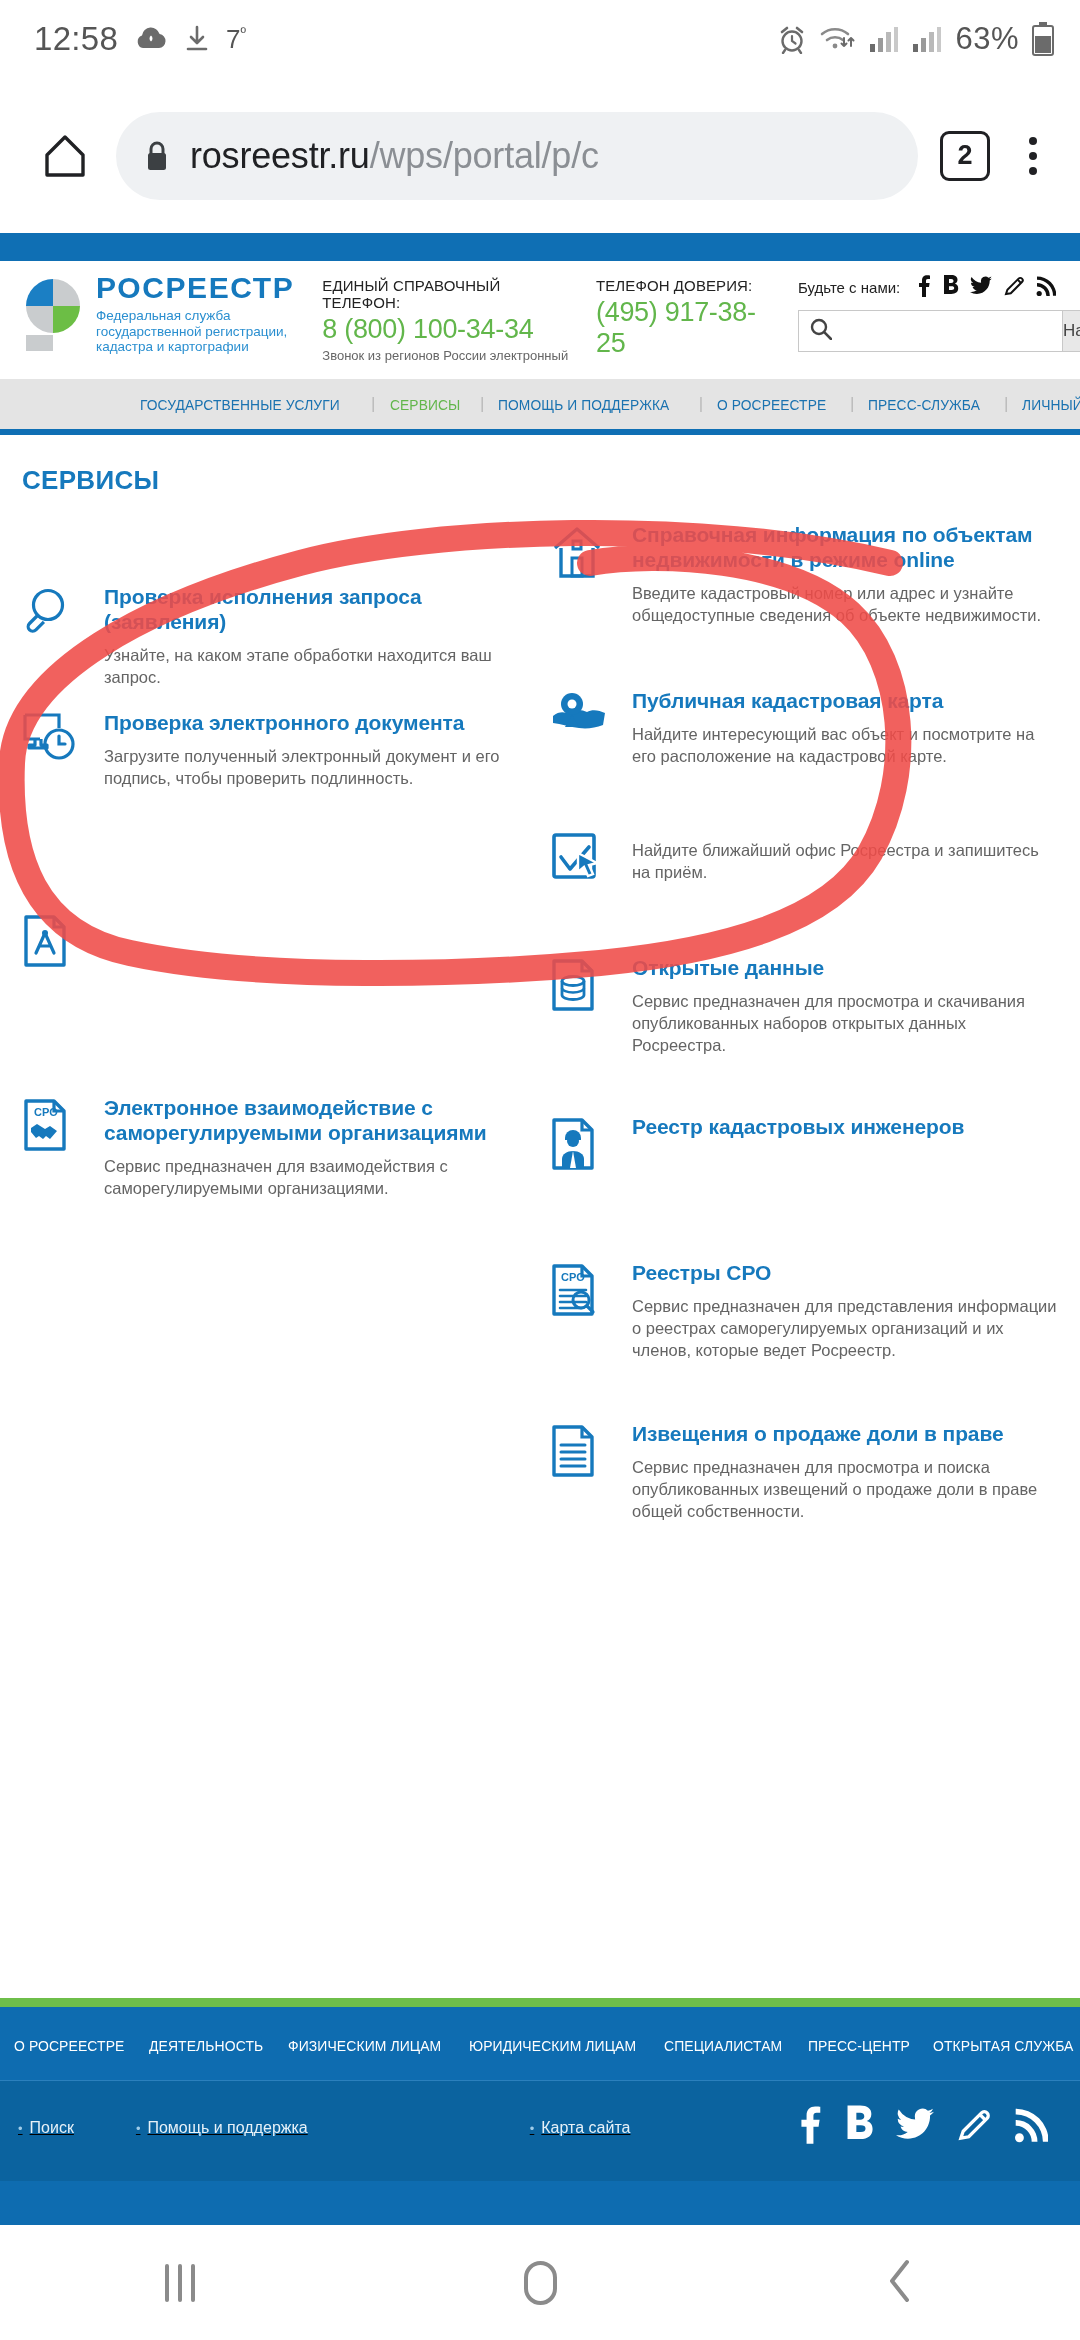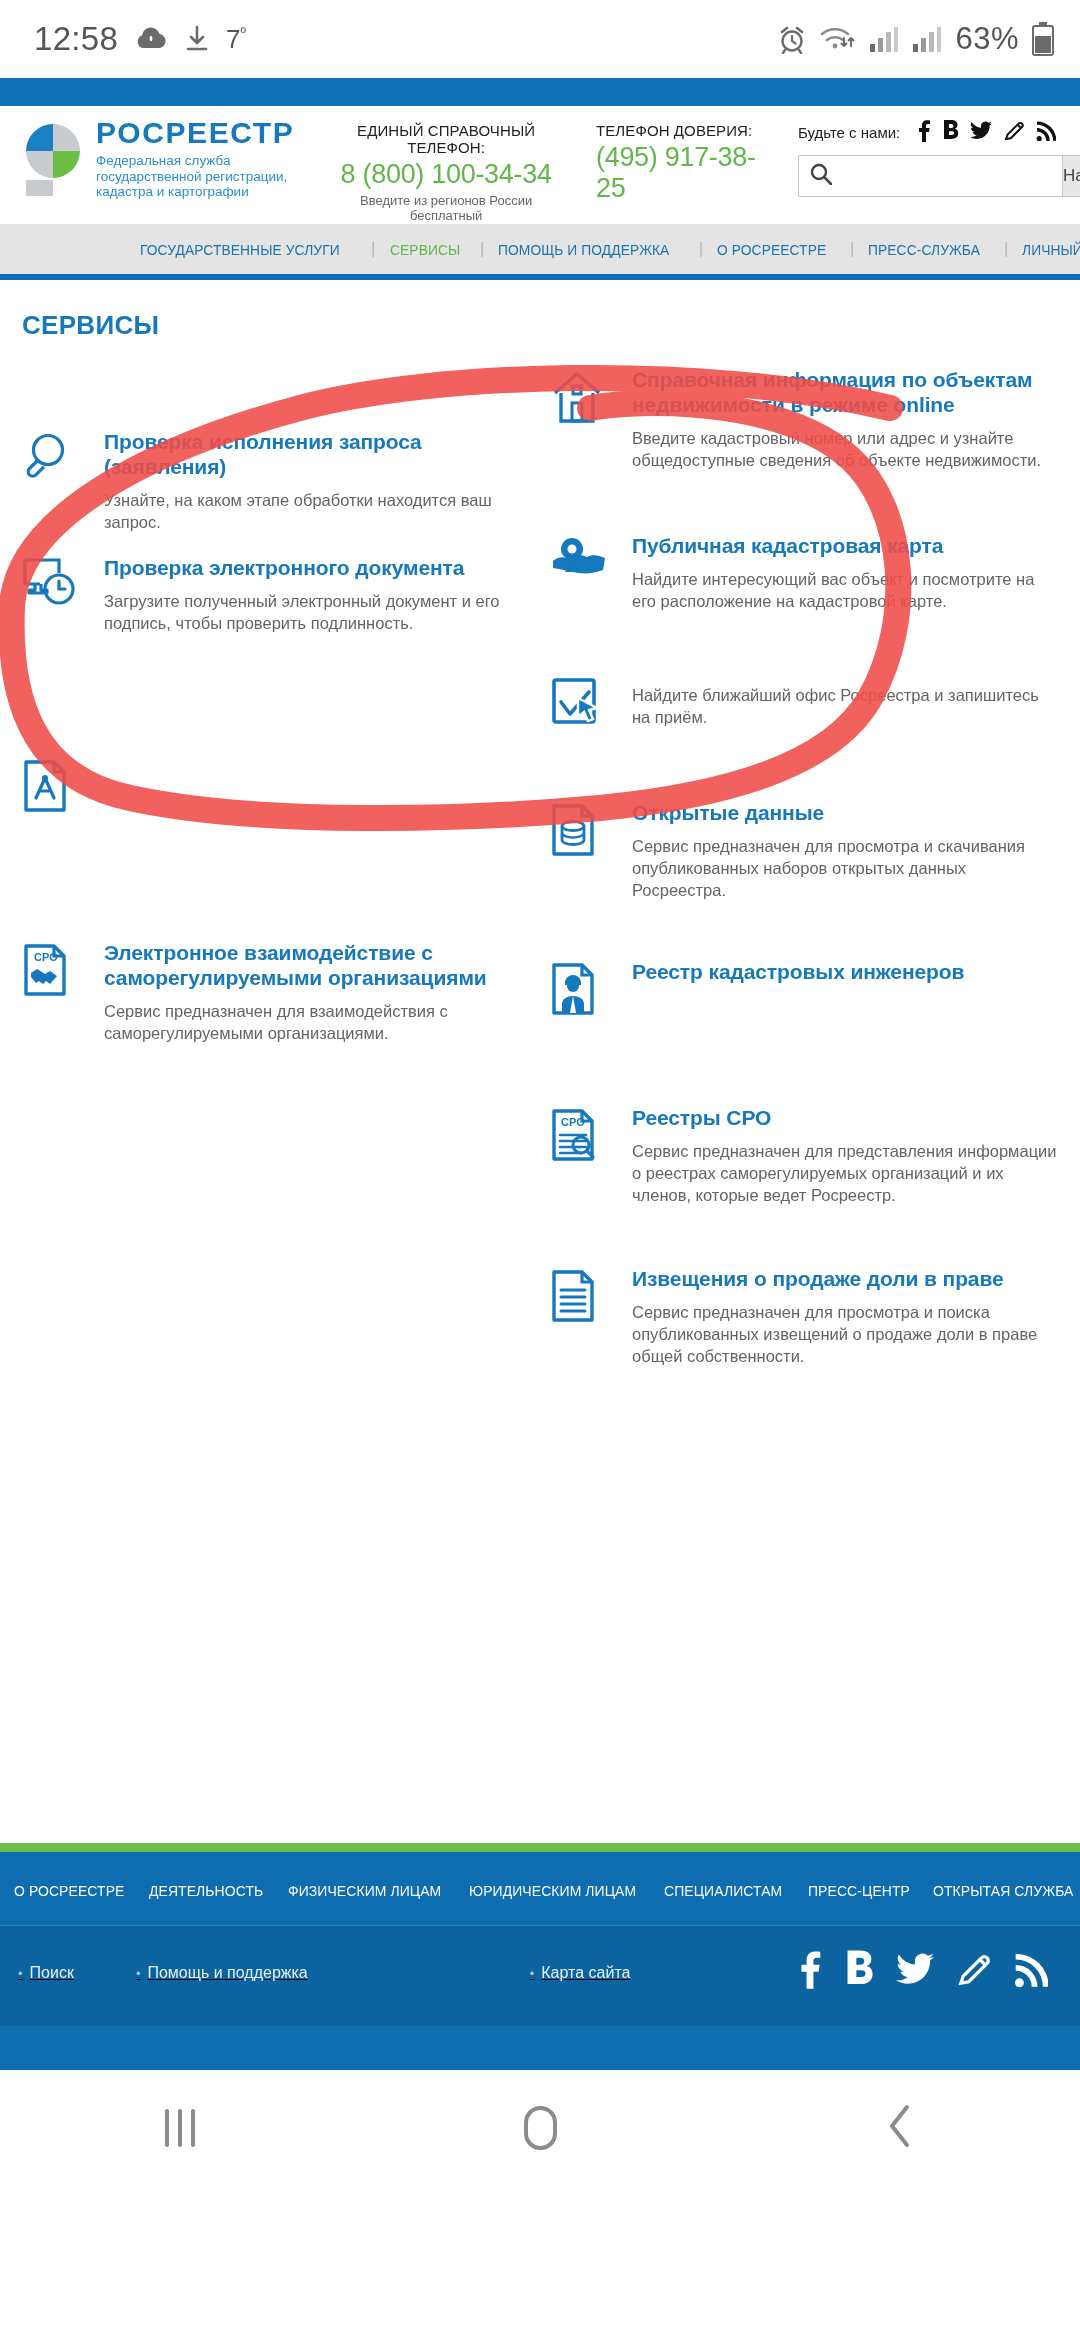--- a/index.html
+++ b/index.html
@@ -197,20 +197,42 @@
       <span class="ico">
         <svg width="22" height="34" viewBox="0 0 22 34">
             <rect x="7" y="0" width="8" height="4" fill="#6b6b6b"></rect>
             <rect x="1" y="4" width="20" height="29" rx="2" fill="none" stroke="#6b6b6b" stroke-width="2"></rect>
             <rect x="3" y="14" width="16" height="17" fill="#6b6b6b"></rect>
           </svg>
       </span>
     </div>
   </div>
 
+  <div class="browserbar">
+    <div class="home-btn">
+      <svg width="54" height="54" viewBox="0 0 54 54">
+          <path d="M27 8L9 26v20h36V26L27 8z" fill="none" stroke="#202124" stroke-width="3.4" stroke-linejoin="round"></path>
+        </svg>
+    </div>
+    <div class="omnibox">
+      <span class="lock-ico">
+        <svg width="26" height="32" viewBox="0 0 26 32">
+            <path d="M7 14V9a6 6 0 0 1 12 0v5" fill="none" stroke="#3c4043" stroke-width="3"></path>
+            <rect x="4" y="13" width="18" height="17" rx="2.5" fill="#3c4043"></rect>
+          </svg>
+      </span>
+      <span class="url"><span>rosreestr.ru</span><span class="dim">/wps/portal/p/c</span></span>
+    </div>
+    <div class="tabcount">2</div>
+    <div class="kebab">
+        <i></i>
+        <i></i>
+        <i></i>
+      </div>
+  </div>
 
   <div class="page">
     <div class="topblue"></div>
 
     <div class="header">
       <div class="logo-wrap">
         <div class="logo-mark">
           <svg width="62" height="78" viewBox="0 0 62 78">
             <path d="M31 4a27 27 0 0 0-27 27h27V4z" fill="#1b7fc4"></path>
             <path d="M31 4a27 27 0 0 1 27 27H31V4z" fill="#c9ccce"></path>
@@ -218,24 +240,24 @@
             <path d="M4 31a27 27 0 0 0 27 27V31H4z" fill="#c9ccce"></path>
             <rect x="4" y="60" width="27" height="16" fill="#c9ccce"></rect>
           </svg>
         </div>
         <div class="logo-text">
           <div class="logo-title">РОСРЕЕСТР</div>
           <div class="logo-sub">Федеральная служба государственной регистрации, кадастра и картографии</div>
         </div>
       </div>
 
-      <div class="hdr-col" style="margin-left:28px;margin-top:6px;text-align:center;">
+      <div class="hdr-col" style="margin-left:28px;margin-top:6px;">
         <div class="hdr-label">ЕДИНЫЙ СПРАВОЧНЫЙ ТЕЛЕФОН:</div>
         <div class="hdr-phone">8 (800) 100-34-34</div>
-        <div class="hdr-note">Введите из регионов России бесплатный</div>
+        <div class="hdr-note">Звонок из регионов России электронный</div>
       </div>
 
       <div class="hdr-col" style="margin-left:26px;margin-top:6px;">
         <div class="hdr-label">ТЕЛЕФОН ДОВЕРИЯ:</div>
         <div class="hdr-phone">(495) 917-38-25</div>
       </div>
 
       <div class="hdr-col" style="margin-left:22px;margin-top:4px;">
         <div class="hdr-social-row">
           <span class="hdr-social-label">Будьте с нами:</span>

